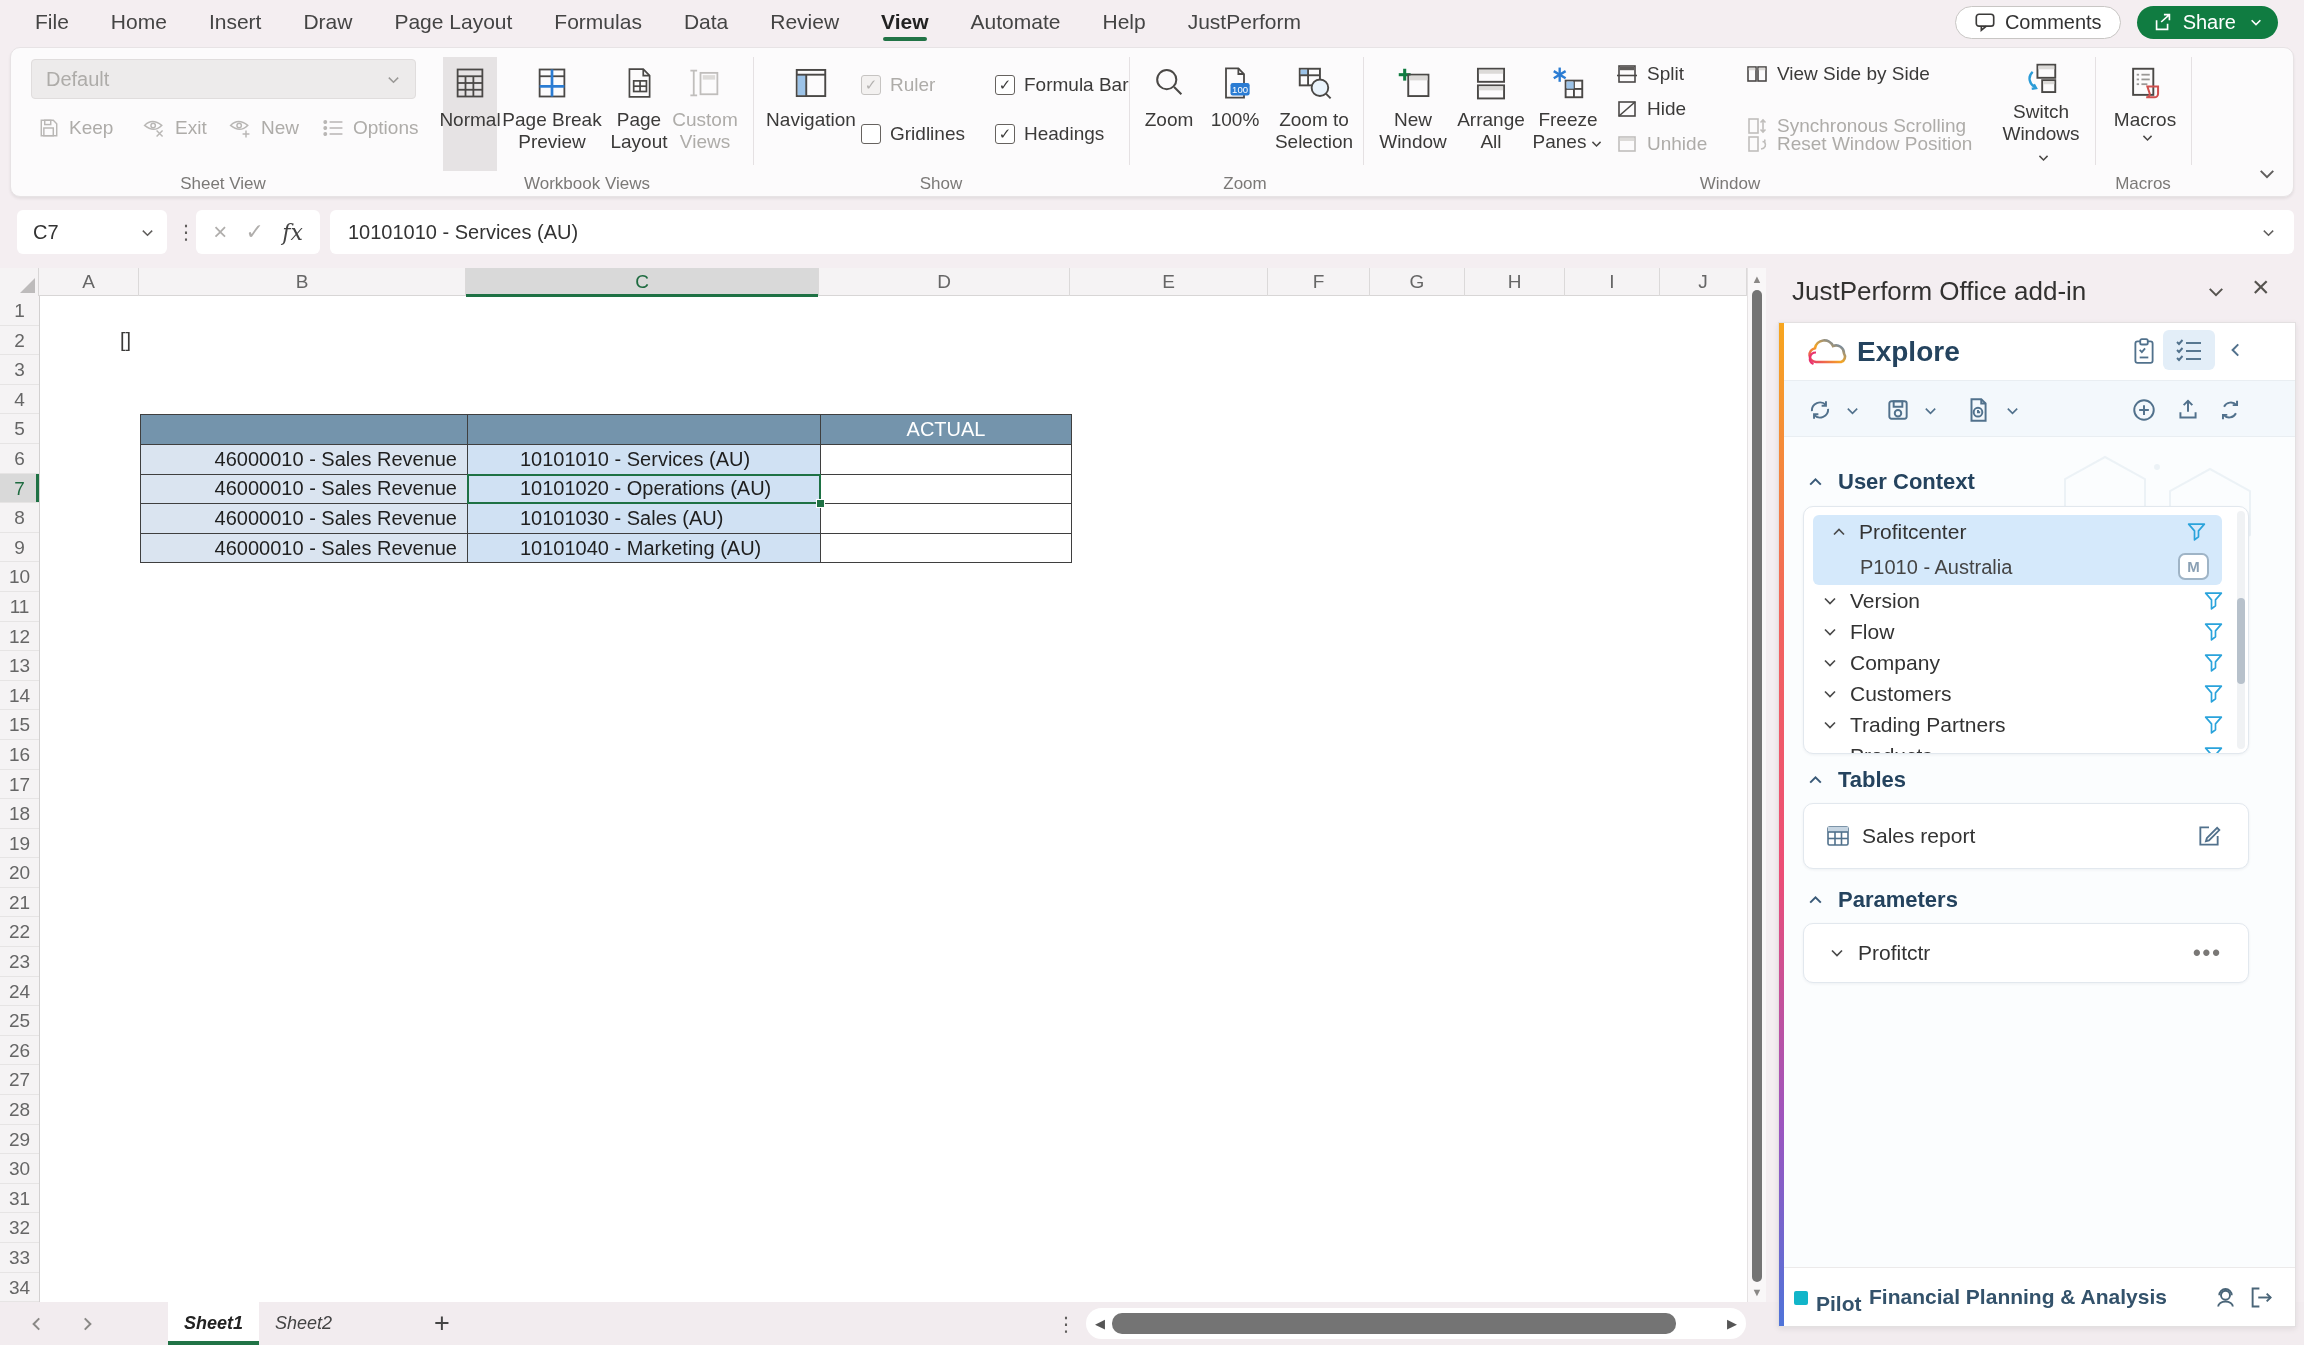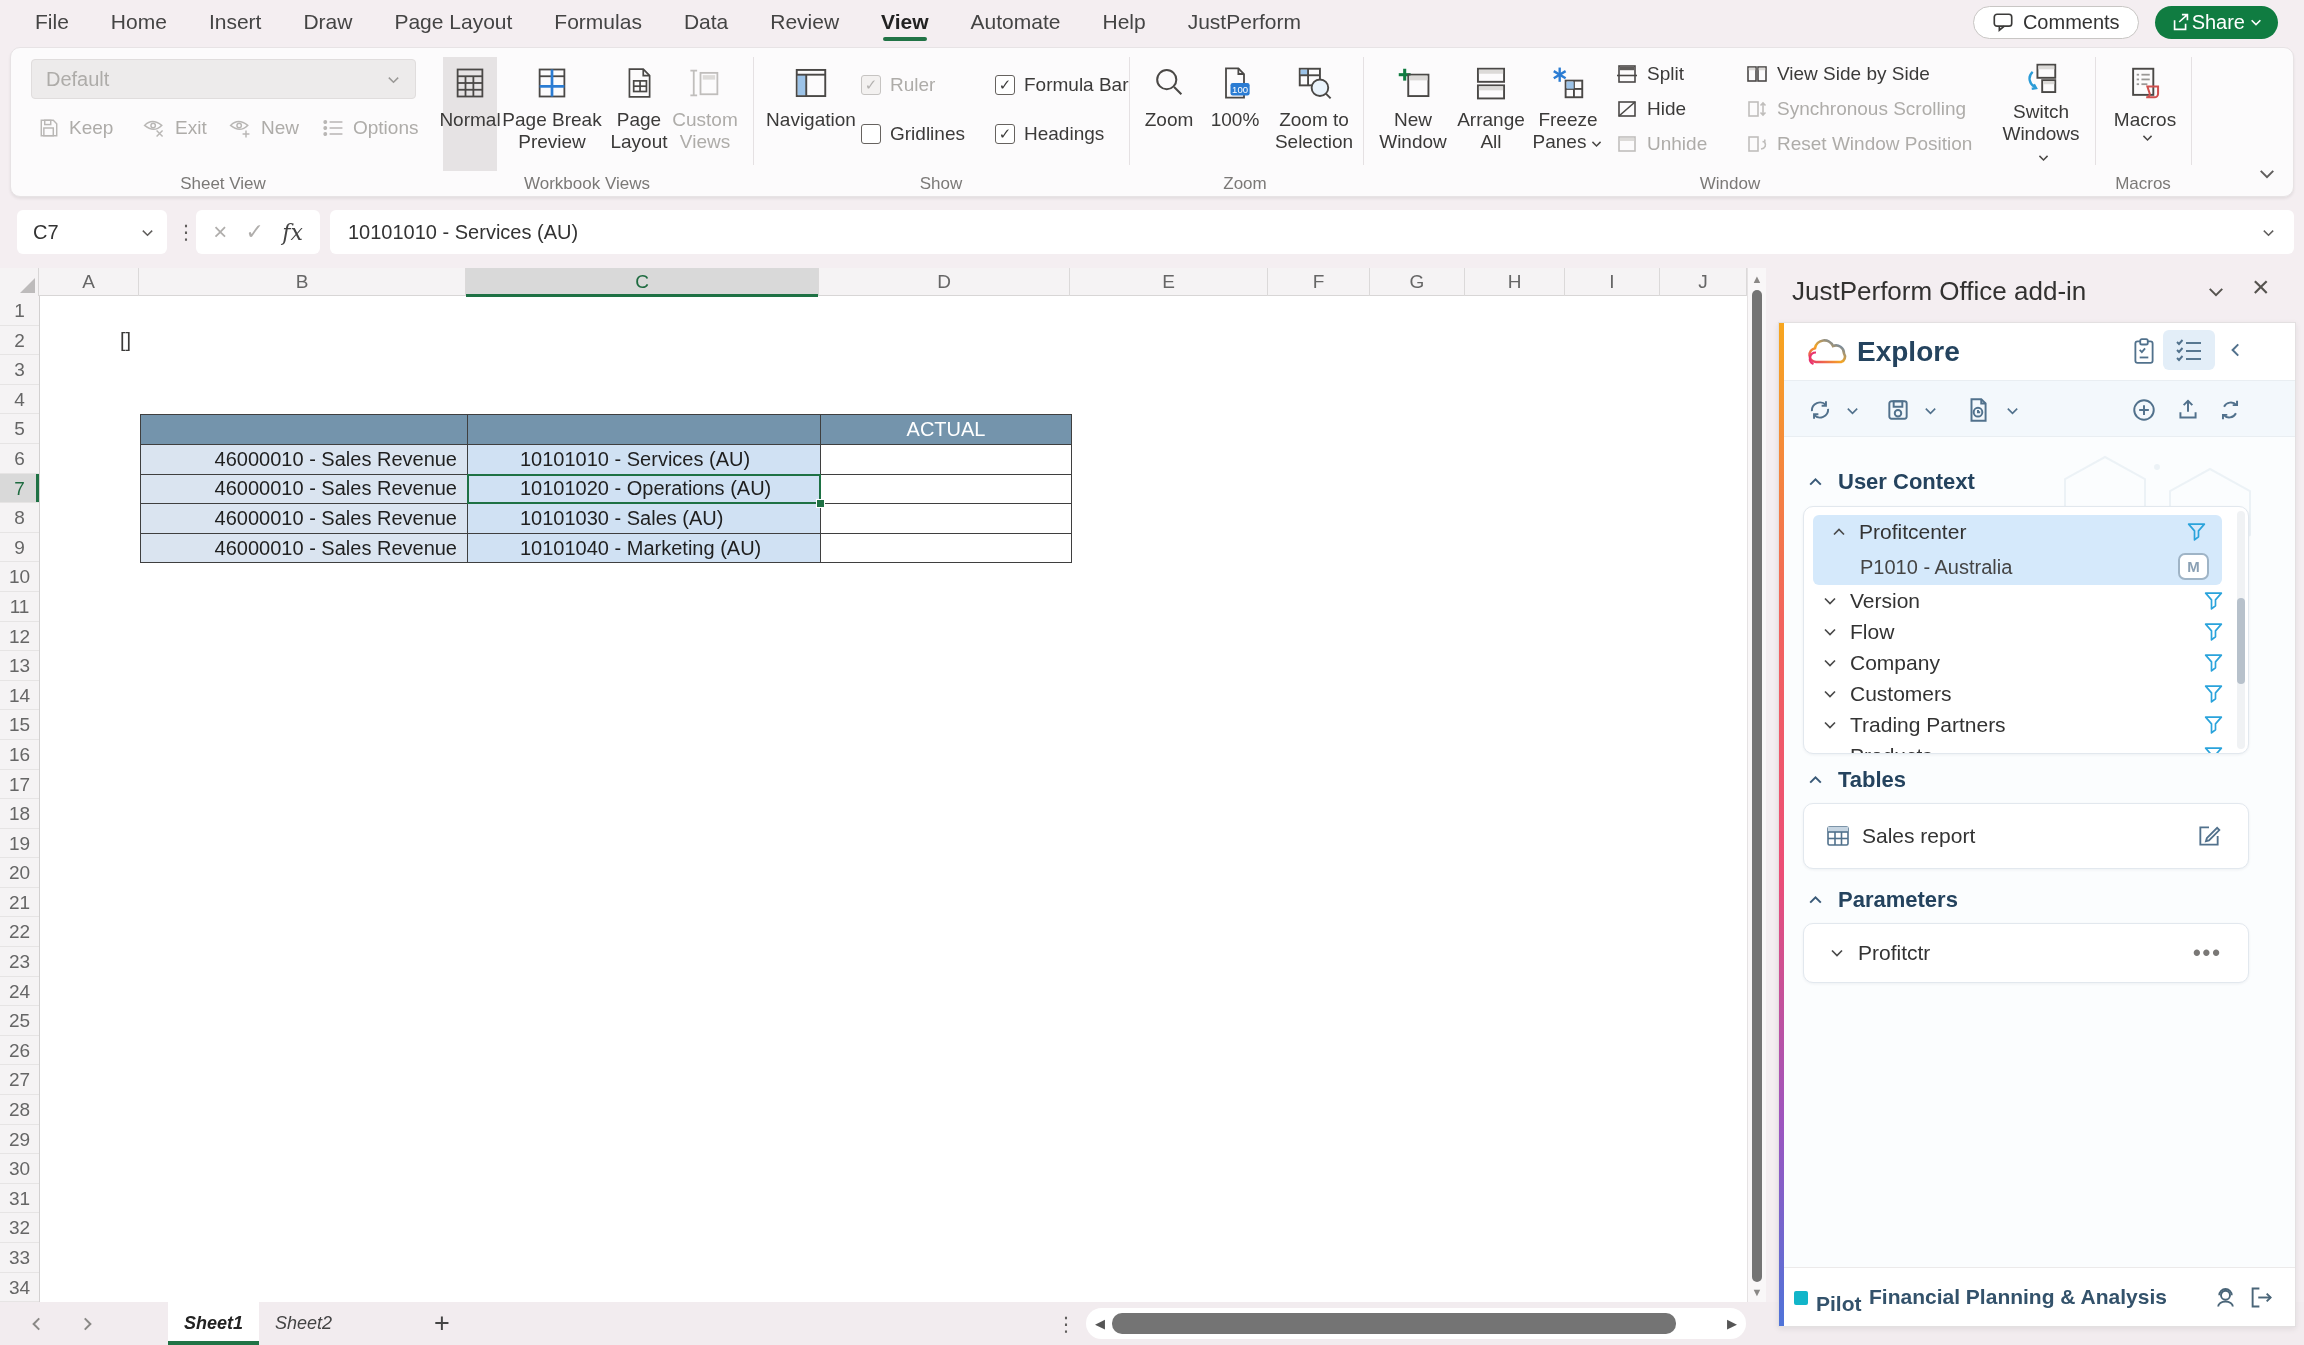--- a/index.html
+++ b/index.html
@@ -7,21 +7,21 @@
   body { position:relative; background:#f4eef1; font-family:"Liberation Sans",sans-serif; color:#3b3a39; overflow:hidden; }
   svg { display:block; }
 
   
   .menubar { position:absolute; left:0; top:0; width:2304px; height:44px; display:flex; align-items:center; padding-left:14px; }
   .menu-item { padding:0 21px; height:44px; display:flex; align-items:center; font-size:21px; color:#444; position:relative; cursor:default; }
   .menu-item.active { color:#222; font-weight:600; }
   .menu-item.active::after { content:""; position:absolute; left:50%; transform:translateX(-50%); bottom:3px; width:44px; height:4px; border-radius:2px; background:#217346; }
   .topbar-right { position:absolute; right:26px; top:6px; height:32px; display:flex; gap:16px; align-items:center; }
   .btn-comments { display:flex; align-items:center; gap:9px; height:33px; padding:0 18px; background:#fff; border:1px solid #c8c6c4; border-radius:17px; font-size:20px; color:#333; }
-  .btn-share { display:flex; align-items:center; height:33px; padding:0 15px; background:#107c41; border-radius:17px; font-size:20px; color:#fff; }
+  .btn-share { display:flex; align-items:center; gap:9px; height:33px; padding:0 15px; background:#107c41; border-radius:17px; font-size:20px; color:#fff; }
   .share-chev { margin-left:4px; }
 
   
   .ribbon { position:absolute; left:10px; top:47px; width:2284px; height:150px; background:#fcfbfc; border:1px solid #e7e3e5; border-radius:10px; box-shadow:0 2px 3px rgba(0,0,0,.07); }
   .rb-div { position:absolute; top:9px; height:108px; width:1px; background:#e5e1e3; }
   .rb-group-label { position:absolute; top:126px; font-size:17px; color:#7b7977; text-align:center; width:200px; }
   .rb-big { position:absolute; top:9px; height:110px; display:flex; flex-direction:column; align-items:center; justify-content:flex-start; text-align:center; }
   .rb-big.sel { background:#e6e3e4; border-radius:0; height:114px; }
   .rb-ico { height:52px; display:flex; align-items:center; justify-content:center; }
   .rb-big-label { font-size:19px; line-height:22px; color:#3b3a39; }
@@ -416,21 +416,21 @@
     <span>
         <svg width="24" height="24" viewBox="0 0 24 24" stroke="#4a4846" fill="none" stroke-width="1.6">
           <rect x="3" y="5" width="8" height="14"></rect>
           <rect x="13" y="5" width="8" height="14"></rect>
           <rect x="3.7" y="5.7" width="6.6" height="2.6" fill="#dcdad8" stroke="none"></rect>
           <rect x="13.7" y="5.7" width="6.6" height="2.6" fill="#dcdad8" stroke="none"></rect>
         </svg>
       </span>
     <span>View Side by Side</span>
   </div>
-  <div class="rb-small dis" style="left:1734px;top:49px">
+  <div class="rb-small dis" style="left:1734px;top:66px">
     <span>
         <svg width="24" height="24" viewBox="0 0 24 24" stroke="#c0bebc" fill="none" stroke-width="1.6">
           <rect x="4" y="5" width="9" height="14"></rect>
           <path d="M18 6v12M15.5 8.5L18 6l2.5 2.5M15.5 15.5L18 18l2.5-2.5"></path>
         </svg>
       </span>
     <span>Synchronous Scrolling</span>
   </div>
   <div class="rb-small dis" style="left:1734px;top:84px">
     <span>

